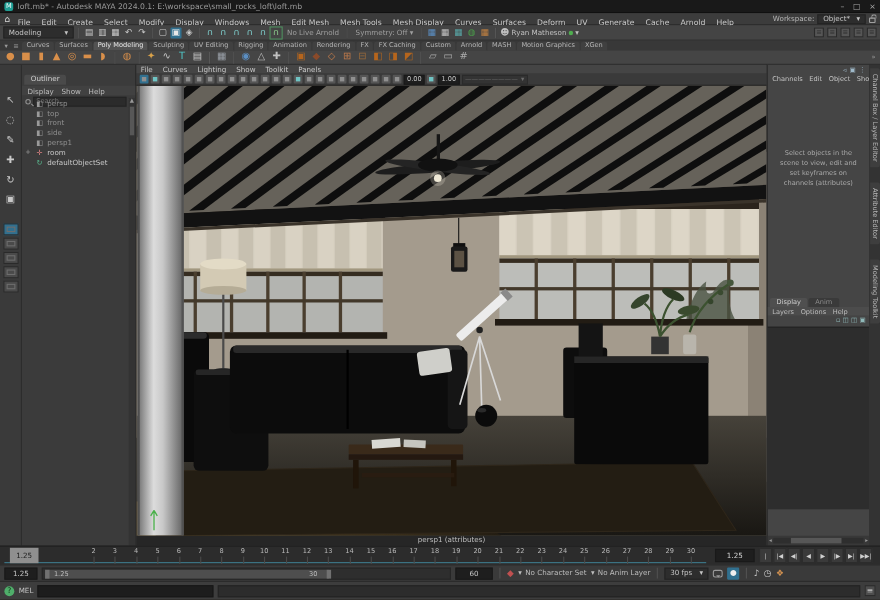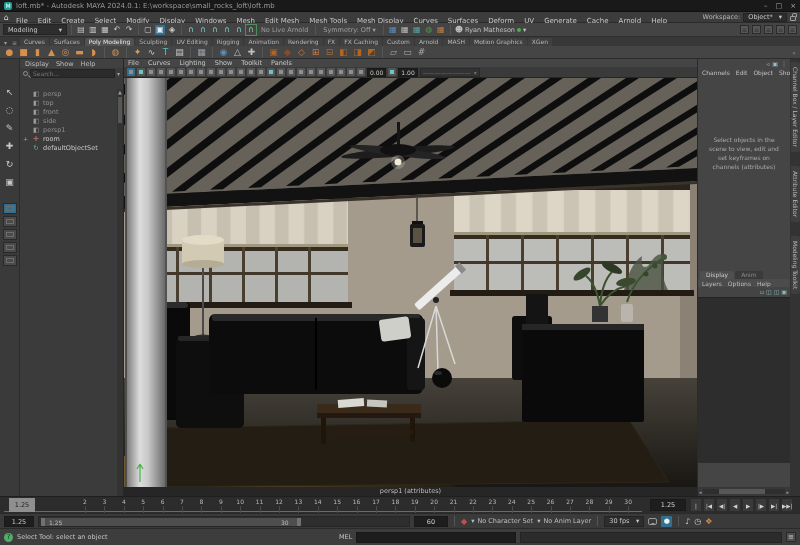--- a/index.html
+++ b/index.html
@@ -284,20 +284,21 @@
       <span class="layouts" id="toolbox-layouts">
           <span class="layout-btn active"></span>
           <span class="layout-btn"></span>
           <span class="layout-btn"></span>
           <span class="layout-btn"></span>
           <span class="layout-btn"></span>
         </span>
     </div>
 
     <div class="outliner">
+      <div><span class="ol-tab">Outliner</span></div>
       <div class="ol-menus" id="ol-menus">
           <span>Display</span>
           <span>Show</span>
           <span>Help</span>
         </div>
       <div class="ol-searchwrap">
         <span class="mag-icon"></span>
         <input class="ol-search" placeholder="Search..." style="">
         <span class="ol-dd">▾</span>
       </div>
@@ -745,19 +746,18 @@
     <span class="bubble-icon"></span>
     <span class="autokey">●</span>
     <span class="sep"></span>
     <span style="font-size:8px;color:#c9c9c9;">♪</span>
     <span style="font-size:8px;color:#c9c9c9;">◷</span>
     <span style="font-size:8px;color:#d09050;">❖</span>
   </div>
 
   <div class="row bottombar">
     <span class="help-icon">?</span>
-    <span class="help-text">Select Tool: select an object</span>
     <span class="mel-label">MEL</span>
     <input class="cmd-input" style="">
     <span class="cmd-out"></span>
     <span class="script-icon">≡</span>
   </div>
 </div>
 
 </body></html>

